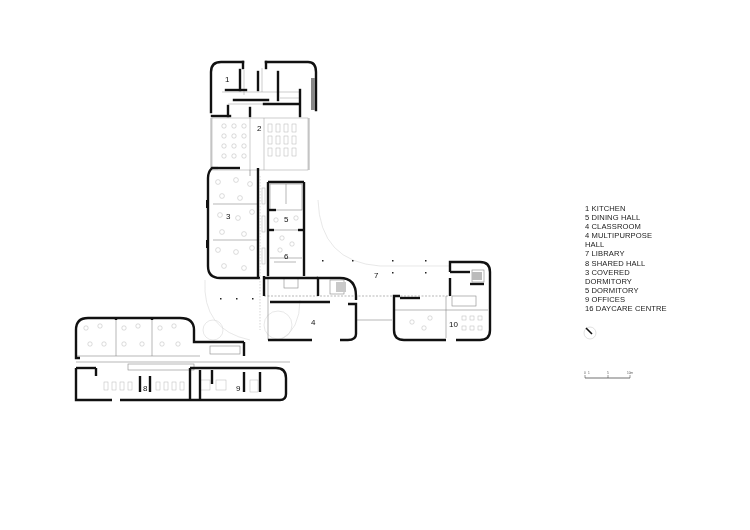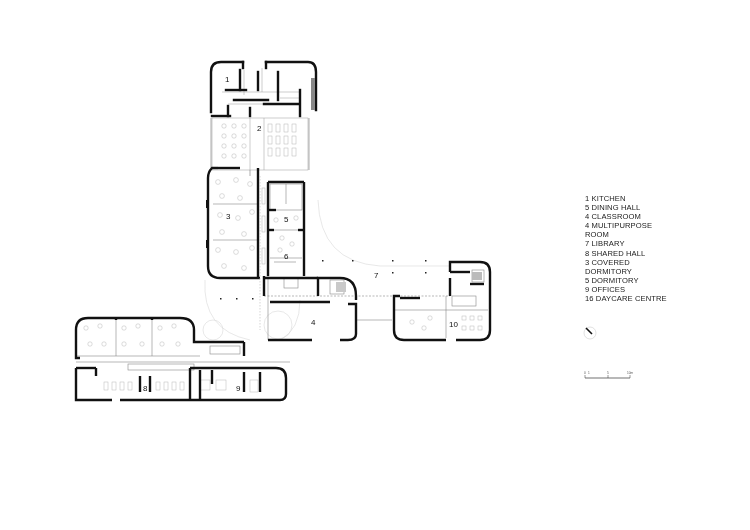--- a/index.html
+++ b/index.html
@@ -1,18 +1,18 @@
 <!DOCTYPE html>
 <html><head>
 <meta charset="utf-8">
 <style>
   html,body{margin:0;padding:0;background:#ffffff;}
   body{width:750px;height:530px;position:relative;overflow:hidden;font-family:"Liberation Sans",sans-serif;}
   svg.plan{position:absolute;left:0;top:0;width:750px;height:530px;}
-  .legend{position:absolute;left:585px;top:194px;font-size:7.6px;line-height:9.1px;color:#1a1a1a;letter-spacing:0.1px;}
+  .legend{position:absolute;left:585px;top:204px;font-size:7.6px;line-height:9.1px;color:#1a1a1a;letter-spacing:0.1px;}
   .legend div{white-space:nowrap;}
   .room-label{font-family:"Liberation Sans",sans-serif;font-size:8px;fill:#111;}
   .scale-lbl{font-family:"Liberation Sans",sans-serif;font-size:3.2px;fill:#555;}
 </style>
 </head>
 <body>
 
 <svg class="plan" viewBox="0 0 750 530" xmlns="http://www.w3.org/2000/svg">
 
   <g fill="none" stroke="#d8d8d8" stroke-width="0.6">
@@ -295,21 +295,21 @@
     <text class="scale-lbl" x="607" y="374">5</text>
     <text class="scale-lbl" x="627" y="374">10m</text>
   </g>
 </svg>
 
 <div class="legend">
   <div>1 KITCHEN</div>
   <div>5 DINING HALL</div>
   <div>4 CLASSROOM</div>
   <div>4 MULTIPURPOSE</div>
-  <div>ROOM</div>
+  <div>HALL</div>
   <div>7 LIBRARY</div>
   <div>8 SHARED HALL</div>
   <div>3 COVERED</div>
   <div>DORMITORY</div>
   <div>5 DORMITORY</div>
   <div>9 OFFICES</div>
   <div>16 DAYCARE CENTRE</div>
 </div>
 
 </body></html>

